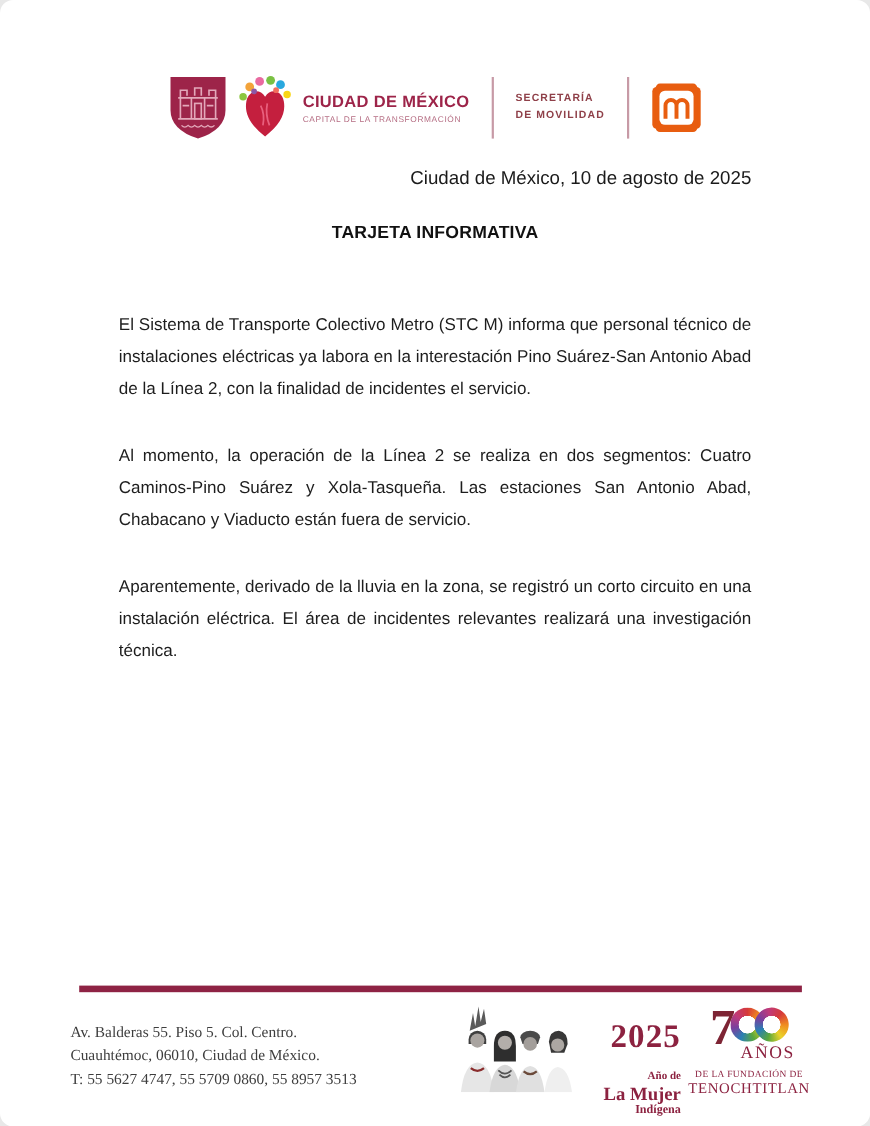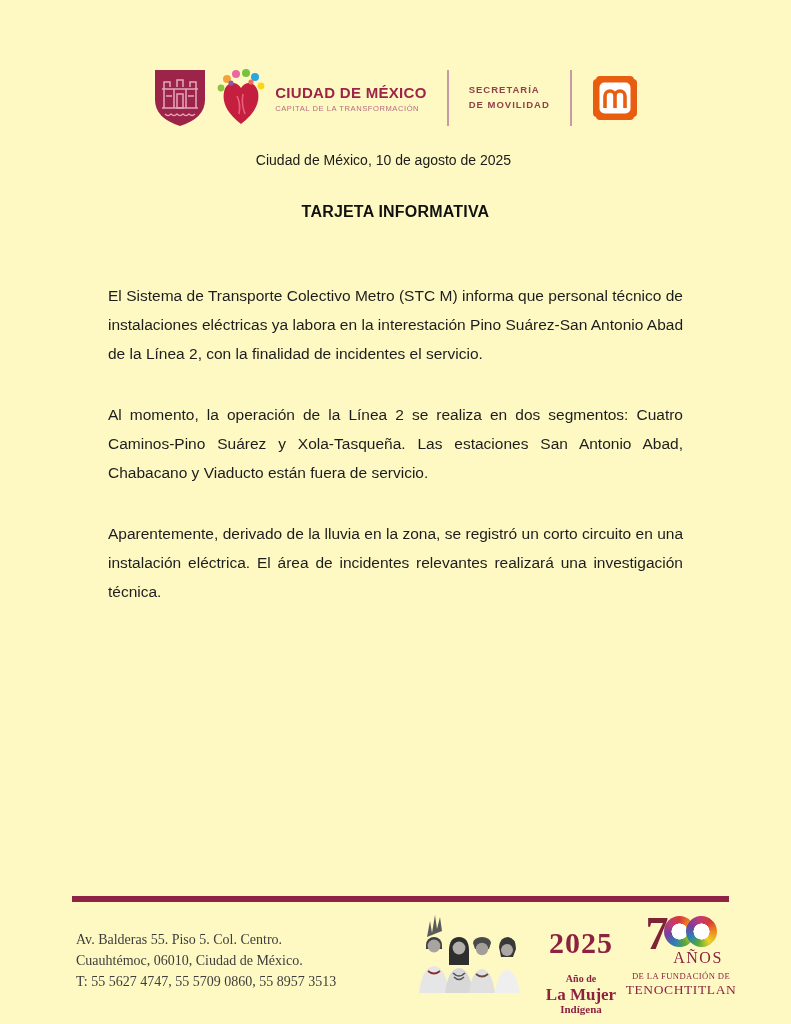--- a/index.html
+++ b/index.html
@@ -1,66 +1,66 @@
 <!DOCTYPE html>
 <html><head>
 <meta charset="utf-8">
 <style>
   * { margin:0; padding:0; box-sizing:border-box; }
   html,body { background:#e8e8e8; }
   .page {
     position:relative; width:791px; height:1024px; margin:0 auto;
-    background:#fef9c3; overflow:hidden;
-    font-family:"Liberation Sans", sans-serif; color:#1d1d1d;
+    background:#ffffff; overflow:hidden;
+    font-family:"Liberation Sans", sans-serif; color:#1d1d1d;border-radius:12px;
   }
 
   
   .letterhead {
     position:absolute; top:64px; left:0; right:0; height:68px;
     display:flex; justify-content:center; align-items:center;
   }
   .lh-gap { width:10px; }
   .brand-text { margin-left:10px; }
   .brand-title { font-size:15px; font-weight:bold; color:#9d2449; letter-spacing:.3px; }
   .brand-sub   { font-size:7.6px; color:#b56d83; letter-spacing:.55px; margin-top:3px; }
   .lh-divider  { width:2px; height:56px; background:#c79aa6; margin:0 20px; }
   .secretaria  { font-size:9.5px; font-weight:bold; color:#8f4049; letter-spacing:1px; line-height:1.55; }
 
   
   .dateline {
-    position:absolute; top:152px; left:96px; width:575px;
-    text-align:center; font-size:14px; color:#1a1a1a;
+    position:absolute; top:152px; left:108px; width:575px;
+    text-align:right; font-size:17px; color:#1a1a1a;
   }
   .doc-title {
     position:absolute; top:203px; left:108px; width:575px;
     text-align:center; font-size:16px; font-weight:bold; color:#111;
     letter-spacing:.2px;
   }
   .paragraphs {
     position:absolute; top:281px; left:108px; width:575px;
     font-size:15.5px; line-height:29px; text-align:justify; color:#1d1d1d;
   }
   .paragraphs p { margin:0; }
   .paragraphs p + p { margin-top:32px; }
 
   
   .footer-rule {
     position:absolute; left:72px; top:896px; width:657px; height:6px;
     background:#8e2344;
   }
   .address {
-    position:absolute; left:76px; top:929px;
+    position:absolute; left:64px; top:929px;
     font-family:"Liberation Serif", serif; font-size:14px; line-height:1.5;
     color:#3d3d3d;
   }
   .women-art { position:absolute; left:417px; top:911px; }
 
   .mujer-block {
     position:absolute; left:543px; top:928px; width:76px;
-    color:#8c2240; text-align:center; font-family:"Liberation Serif", serif;
+    color:#8c2240; text-align:right; font-family:"Liberation Serif", serif;
   }
   .mujer-year  { font-size:30px; font-weight:bold; line-height:1; letter-spacing:1px; }
   .mujer-anode { font-size:10px; font-weight:bold; margin-top:15px; }
   .mujer-l2    { font-size:17px; font-weight:bold; line-height:1.05; margin-top:2px; }
   .mujer-l3    { font-size:11px; font-weight:bold; line-height:1.05; }
 
   .tenoch-block {
     position:absolute; left:622px; top:914px; width:118px;
     color:#8c2240; text-align:center; font-family:"Liberation Serif", serif;
   }

